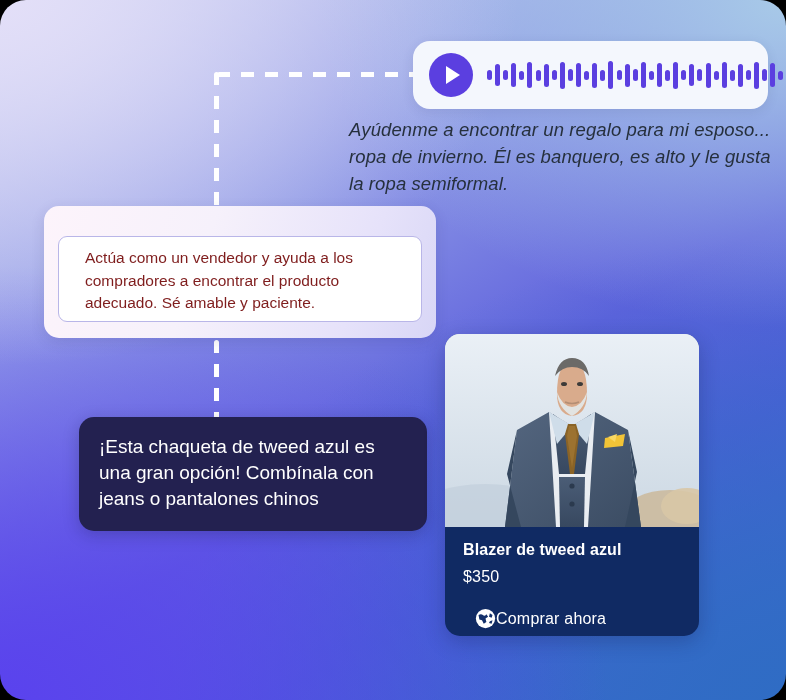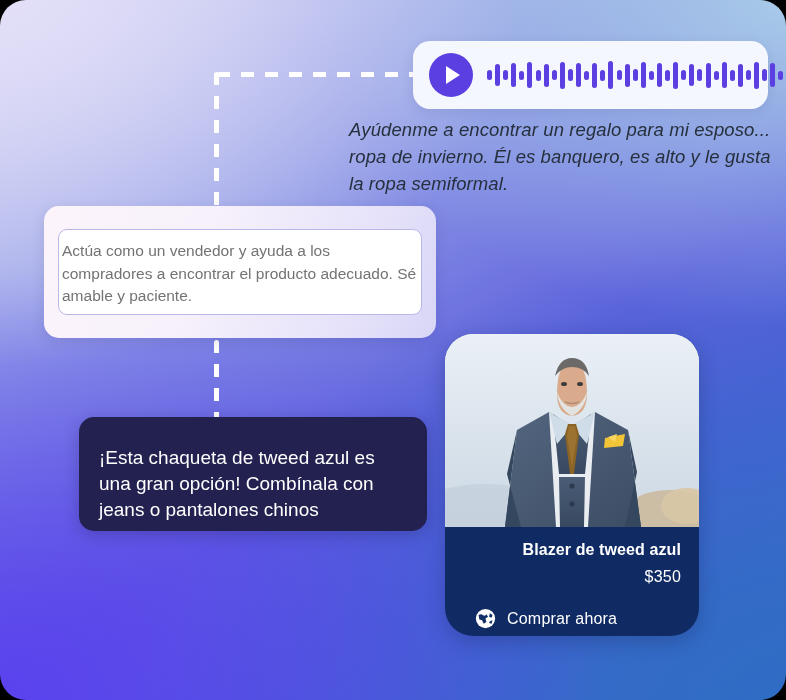--- a/index.html
+++ b/index.html
@@ -42,41 +42,41 @@
   #transcript{position:absolute;left:349px;top:116px;width:425px;
               font-style:italic;font-size:18.5px;line-height:27px;color:#26303d;
               letter-spacing:.1px;}
 
   
   #prompt-card{position:absolute;left:44px;top:206px;width:392px;height:132px;
                border-radius:15px;box-sizing:border-box;padding:13px 14px 0 14px;
                background:linear-gradient(110deg,#fdf4fb 0%,#f6f1fb 40%,#e6e2fa 78%,#d8d6f6 100%);
                box-shadow:0 4px 14px rgba(40,40,90,.13);}
   #prompt-label{font-size:15.5px;font-weight:700;color:#17181c;letter-spacing:.1px;}
-  #prompt-box{margin-top:10px;height:86px;box-sizing:border-box;background:#fff;
-              border:1.5px solid #b9b6e8;border-radius:9px;padding:10px 3px;
-              font-size:15.5px;line-height:22.5px;color:#737373;cursor:text;}
+  #prompt-box{margin-top:17px;height:86px;box-sizing:border-box;background:#fff;
+              border:1.5px solid #b9b6e8;border-radius:9px;padding:10px 26px;
+              font-size:15.5px;line-height:22.5px;color:#7f1d1d;cursor:text;}
 
   
   #agent-bubble{position:absolute;left:79px;top:417px;width:348px;height:114px;
                 background:#232150;border-radius:15px;box-sizing:border-box;
-                padding:28px 20px;color:#fff;font-size:19px;line-height:26px;
+                padding:17px 20px;color:#fff;font-size:19px;line-height:26px;
                 box-shadow:0 4px 16px rgba(20,18,60,.25);}
 
   
   #product-card{position:absolute;left:445px;top:334px;width:254px;height:302px;
-                border-radius:28px;overflow:hidden;background:#102a63;
-                box-shadow:0 6px 20px rgba(20,30,80,.28);text-align:right;}
+                border-radius:15px;overflow:hidden;background:#102a63;
+                box-shadow:0 6px 20px rgba(20,30,80,.28);}
   #product-photo{position:relative;width:100%;height:193px;overflow:hidden;
                  background:linear-gradient(#e9eff6 0%,#dde7f1 55%,#cfd9e4 100%);}
   #product-photo svg{position:absolute;inset:0;width:100%;height:100%;}
   #product-info{padding:14px 18px 0 18px;color:#fff;}
   #product-title{font-size:16px;font-weight:700;letter-spacing:.1px;}
   #product-price{font-size:16px;margin-top:9px;letter-spacing:.2px;}
-  #buy-row{display:flex;align-items:center;gap:11px;margin-top:22px;padding-left:12px;
+  #buy-row{display:flex;align-items:center;gap:0;margin-top:22px;padding-left:12px;
            cursor:pointer;}
   #buy-label{font-size:16px;letter-spacing:.2px;}
 </style>
 </head>
 <body>
 
 <div id="stage">
 
   <div class="dash-h"></div>
   <div class="dash-v dash-v-a"></div>

